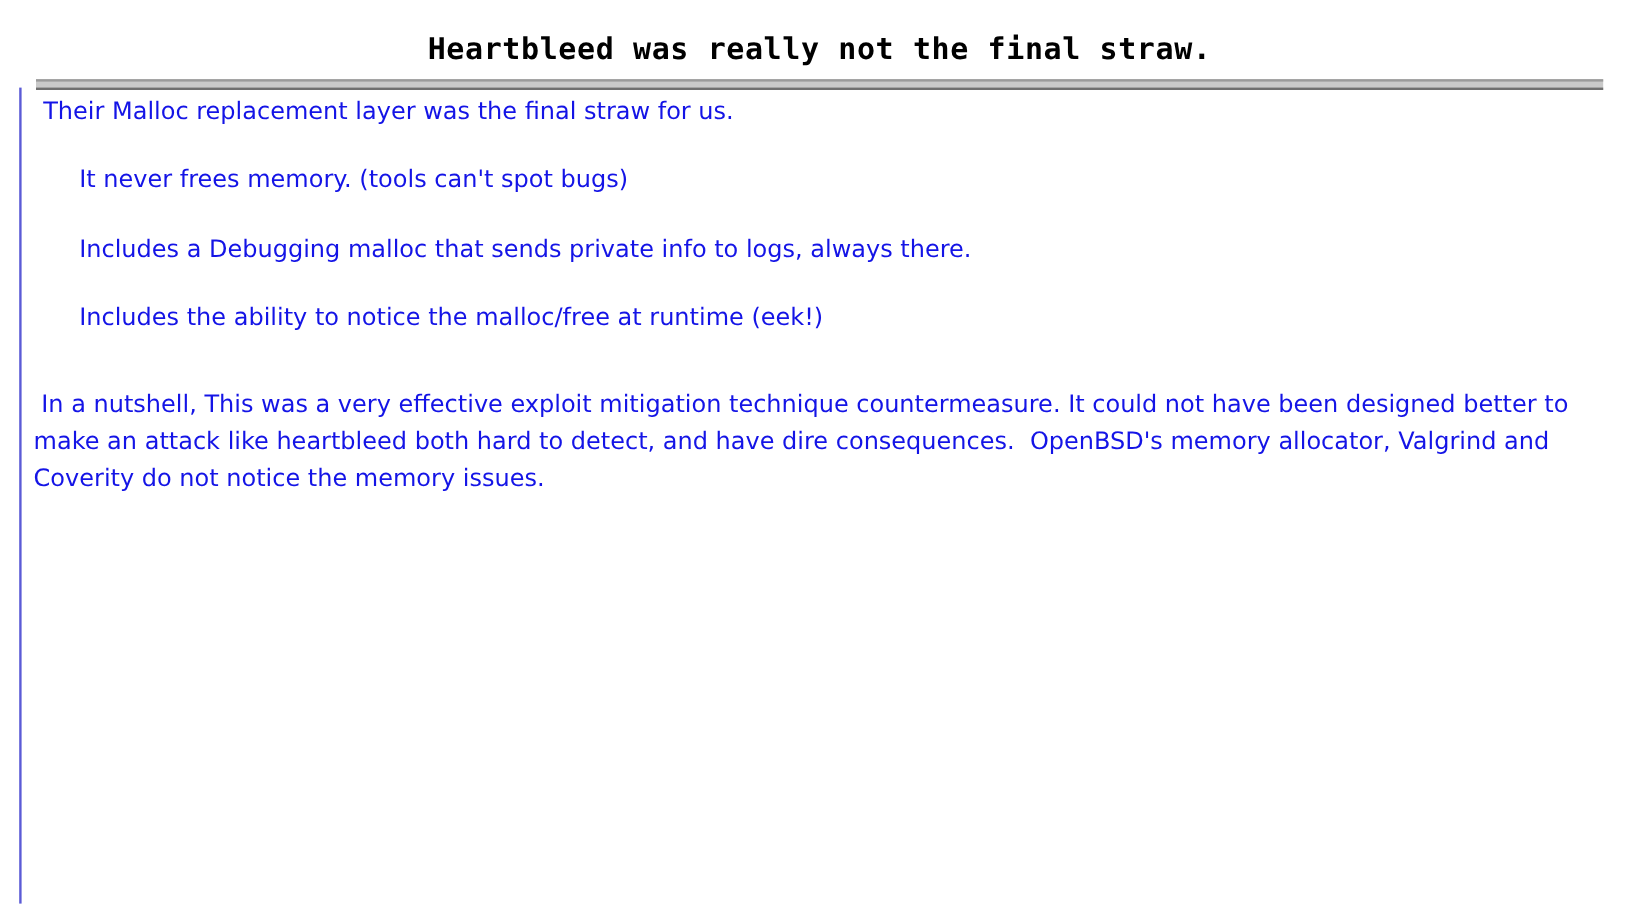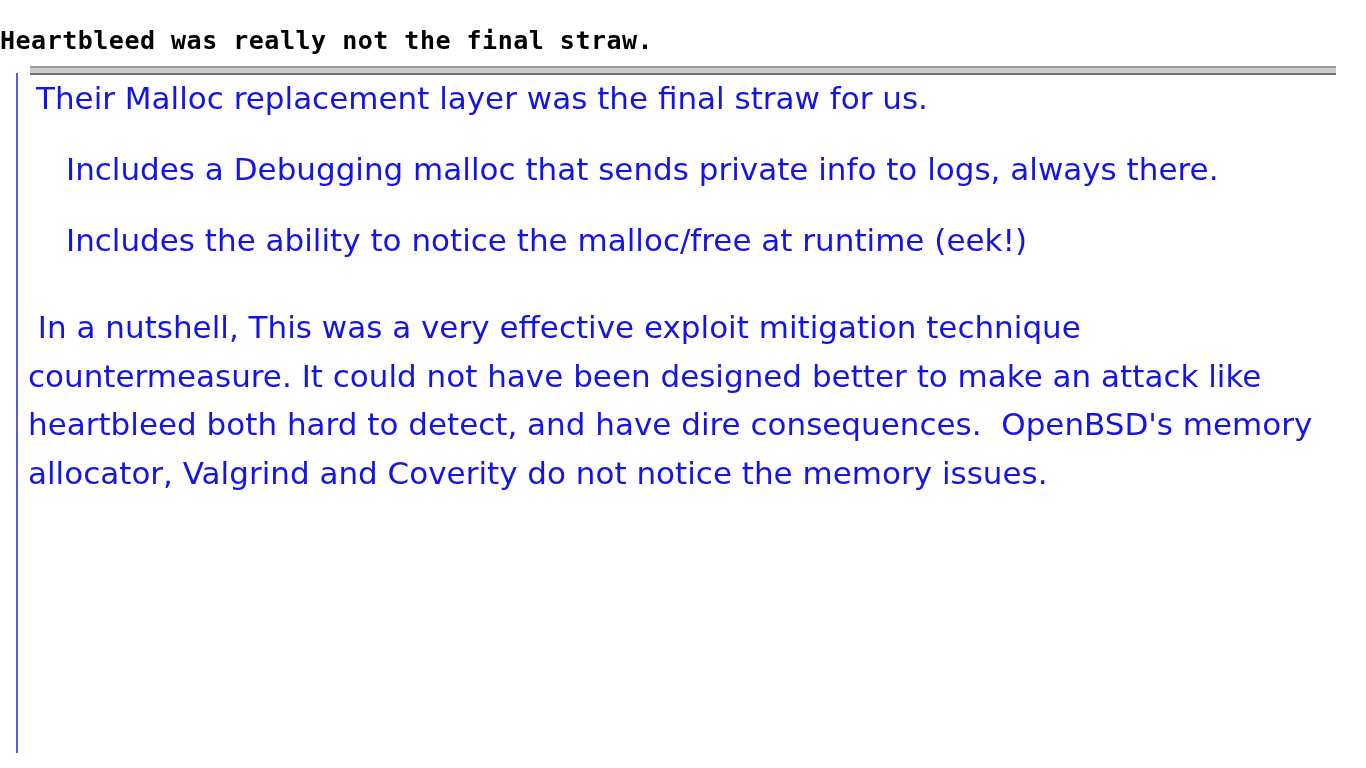--- a/index.html
+++ b/index.html
@@ -17,20 +17,21 @@
     position: relative;
     width: 1366px;
     height: 768px;
     box-sizing: border-box;
   }
   .slide-title {
     position: absolute;
     top: 26px;
     left: 0;
     width: 1366px;
+    text-align: center;
     font-family: "DejaVu Sans Mono", monospace;
     font-weight: bold;
     font-size: 25px;
     color: #000000;
     letter-spacing: 0.5px;
   }
   .title-rule {
     position: absolute;
     top: 66px;
     left: 30px;
@@ -51,21 +52,21 @@
   }
   .content {
     position: absolute;
     top: 78px;
     left: 16px;
     width: 1340px;
   }
   .line {
     color: #1414e6;
     font-family: "DejaVu Sans", sans-serif;
-    font-size: 31px;
+    font-size: 20px;
     line-height: 1.22;
     white-space: pre-wrap;
   }
   .lead {
     margin: 0 0 0 20px;
     padding-top: 2px;
   }
   .sub {
     margin: 0 0 0 50px;
     padding-top: 33px;
@@ -83,18 +84,19 @@
 <div class="slide">
 
   <div class="slide-title">Heartbleed was really not the final straw.</div>
 
   <div class="title-rule"></div>
 
   <div class="body-frame"></div>
 
   <div class="content">
     <p class="line lead">Their Malloc replacement layer was the final straw for us.</p>
+    <p class="line sub">It never frees memory. (tools can't spot bugs)</p>
     <p class="line sub">Includes a Debugging malloc that sends private info to logs, always there.</p>
     <p class="line sub">Includes the ability to notice the malloc/free at runtime (eek!)</p>
     <p class="line para"> In a nutshell, This was a very effective exploit mitigation technique countermeasure. It could not have been designed better to make an attack like heartbleed both hard to detect, and have dire consequences.  OpenBSD's memory allocator, Valgrind and Coverity do not notice the memory issues.</p>
   </div>
 
 </div>
 
 </body></html>

